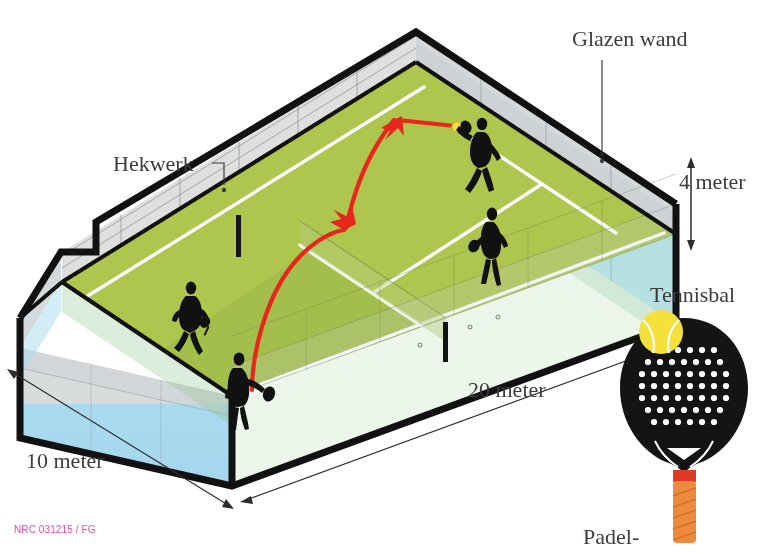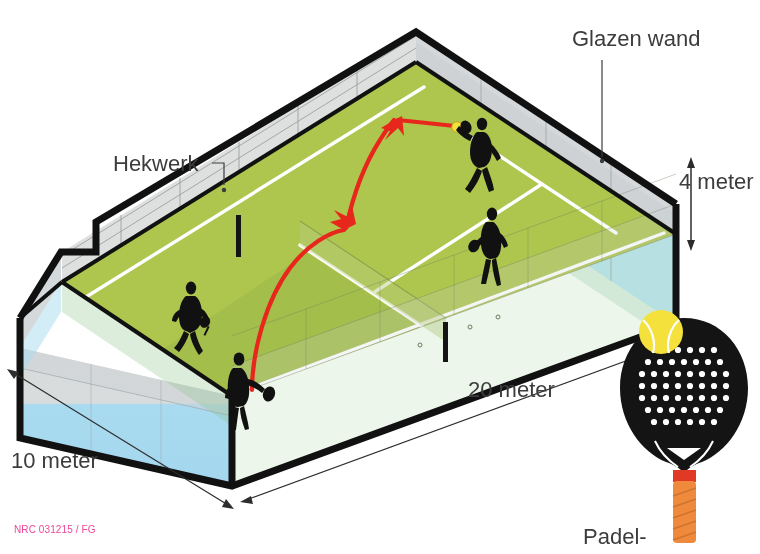--- a/index.html
+++ b/index.html
@@ -24,39 +24,39 @@
   }
   svg.scene {
     position: absolute;
     left: 0; top: 0;
     width: 760px;
     height: 554px;
     display: block;
   }
   .lbl {
     position: absolute;
-    font-family: Liberation Sans, sans-serif;
+    font-family: Liberation Serif, serif;
     color: #3c3c3c;
     white-space: pre;
     line-height: 1.12;
   }
   .lbl-big { font-size: 22px; }
   .credit {
     position: absolute;
     left: 14px;
     top: 524px;
     font-size: 10px;
     color: #ec4899;
     letter-spacing: .1px;
   }
   #lbl-hekwerk   { left: 113px; top: 152px; }
   #lbl-glazen    { left: 572px; top: 27px; }
   #lbl-4meter    { left: 679px; top: 170px; }
   #lbl-20meter   { left: 468px; top: 378px; text-align: right; }
-  #lbl-10meter   { left: 11px; top: 449px; }
+  #lbl-10meter   { left: 26px; top: 449px; }
   #lbl-tennisbal { left: 650px; top: 283px; }
   #lbl-padel     { left: 583px; top: 476px; text-align: left; }
 </style>
 </head>
 <body>
 
 <div id="stage">
 
   <svg class="scene" viewBox="0 0 760 554">
     <defs>
@@ -398,20 +398,21 @@
   <div class="lbl lbl-big" id="lbl-hekwerk">Hekwerk</div>
 
   <div class="lbl lbl-big" id="lbl-glazen">Glazen wand</div>
 
   <div class="lbl lbl-big" id="lbl-4meter">4 meter</div>
 
   <div class="lbl lbl-big" id="lbl-20meter">20 meter</div>
 
   <div class="lbl lbl-big" id="lbl-10meter">10 meter</div>
 
+  <div class="lbl lbl-big" id="lbl-tennisbal">Tennisbal</div>
 
   <div class="lbl lbl-big" id="lbl-padel">
     <div>Padel-</div>
     
   </div>
 
   <div class="credit">NRC 031215 / FG</div>
 </div>
 
 </body></html>

